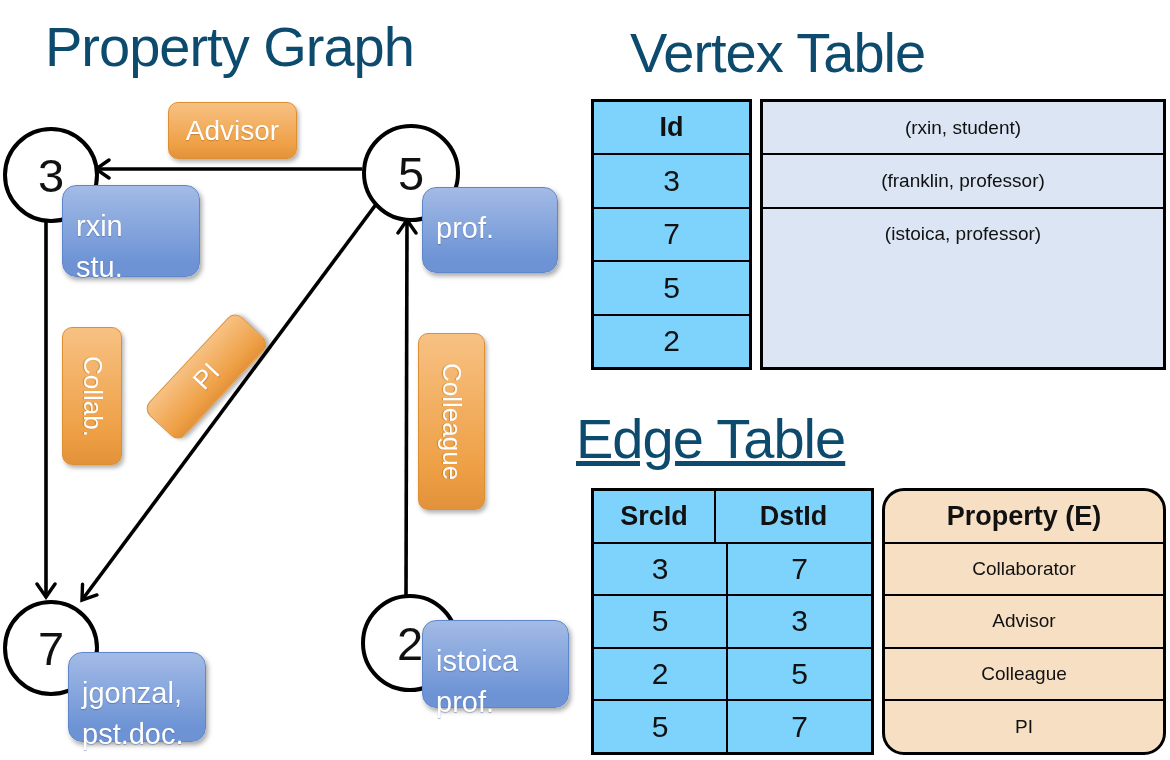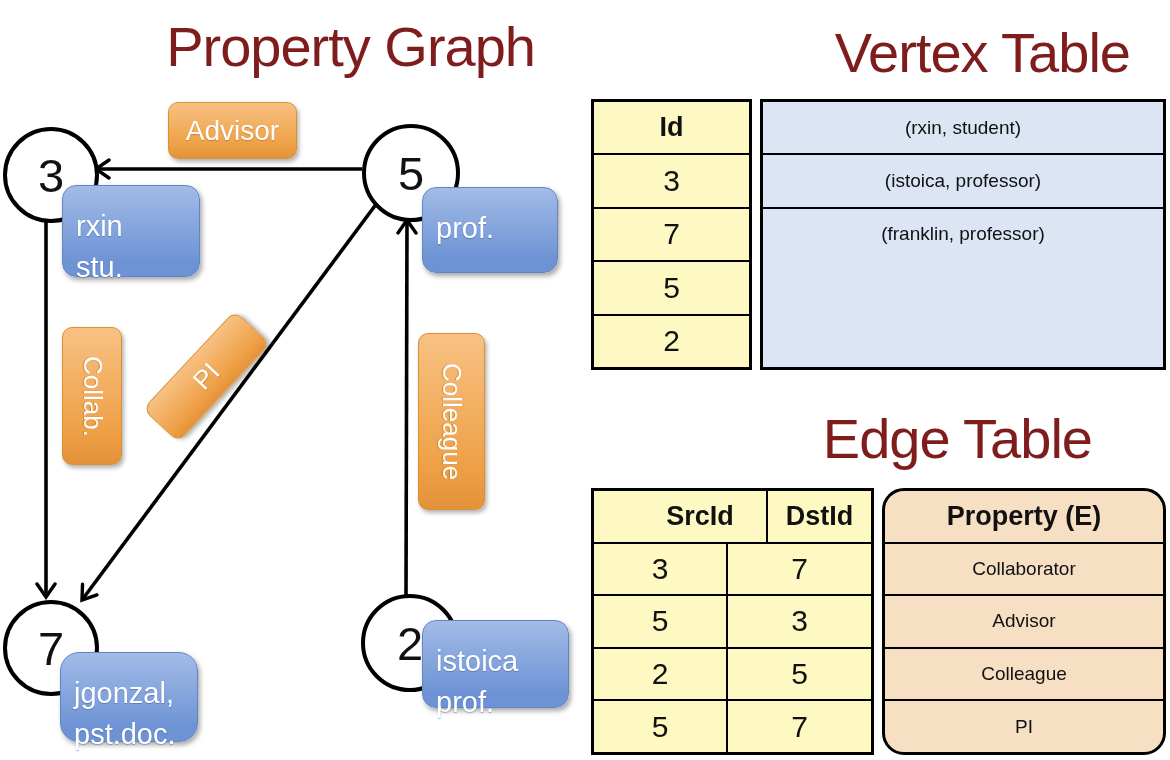--- a/index.html
+++ b/index.html
@@ -1,22 +1,22 @@
 <!DOCTYPE html>
 <html style="--edge-fill-top: #f7c183; --edge-fill-bottom: #ee9f44; --edge-border: #dd8f33; --vertex-fill-top: #a3bbe6; --vertex-fill-bottom: #6d93d5; --vertex-border: #5f86c8; --vtable-fill: #dbe5f4; --etable-fill: #f7dfc4; --line: #000000;"><head>
 <meta charset="utf-8">
 <style>
   html,body{margin:0;padding:0;background:#fff;}
   #stage{
     position:relative;width:1170px;height:760px;background:#fff;overflow:hidden;
     font-family:"Liberation Sans",sans-serif;color:#111;
   }
   .title{
-    position:absolute;text-align:right;font-size:56px;letter-spacing:-1px;
-    color:#7f1d1d;white-space:nowrap;
+    position:absolute;text-align:left;font-size:56px;letter-spacing:-1px;
+    color:#0c4a6e;white-space:nowrap;
   }
   
   #edges-svg{position:absolute;left:0;top:0;z-index:1;}
   .node{
     position:absolute;border:4px solid #000;border-radius:50%;background:#fff;
     display:flex;align-items:center;justify-content:center;z-index:2;
     font-size:47px;color:#111;
   }
   .pill{
     position:absolute;z-index:4;border-radius:10px;
@@ -30,21 +30,21 @@
   .card{
     position:absolute;z-index:5;border-radius:14px;
     background:linear-gradient(180deg,var(--vertex-fill-top) 0%,var(--vertex-fill-bottom) 85%);
     border:1px solid var(--vertex-border);
     box-shadow:2px 3px 5px rgba(0,0,0,.35);
     color:#fff;font-size:29px;line-height:1.43;padding:20px 6px 0 13px;
     text-shadow:0 1px 1px rgba(40,70,130,.4);box-sizing:border-box;
   }
   
   .tbl{position:absolute;display:flex;gap:8px;}
-  .tblbox{border:3px solid #000;background:#fef9c3;box-sizing:border-box;}
+  .tblbox{border:3px solid #000;background:#7dd3fc;box-sizing:border-box;}
   .trow{display:flex;border-top:2px solid #000;}
   .trow:first-child{border-top:none;}
   .tcell{
     display:flex;align-items:center;justify-content:center;
     font-size:19px;box-sizing:border-box;
   }
   .num{font-size:30px;}
   .hdr{font-weight:bold;font-size:27px;}
   .v-fill{background:var(--vtable-fill);}
   .e-fill{background:var(--etable-fill);border-radius:22px;}
@@ -97,21 +97,21 @@
     <span class="vtext">Colleague</span>
   </div>
 
   <div class="card" style="left:62px;top:185px;width:138px;height:92px;">
     <div>rxin</div>
     <div>stu.</div>
   </div>
   <div class="card" style="left:422px;top:187px;width:136px;height:86px;">
     <div>prof.</div>
   </div>
-  <div class="card" style="left:60px;top:652px;width:138px;height:90px;border-radius:19px;">
+  <div class="card" style="left:68px;top:652px;width:138px;height:90px;">
     <div>jgonzal,</div>
     <div>pst.doc.</div>
   </div>
   <div class="card" style="left:422px;top:620px;width:147px;height:88px;">
     <div>istoica</div>
     <div>prof.</div>
   </div>
 
   <div class="title" style="left:630px;top:20px;width:500px;">Vertex Table</div>
 
@@ -131,34 +131,34 @@
         </div>
       <div class="trow">
           <div class="tcell vcell num">2</div>
         </div>
     </div>
     <div class="tblbox v-fill" style="width:406px;">
       <div class="trow">
           <div class="tcell vcell">(rxin, student)</div>
         </div>
       <div class="trow">
-          <div class="tcell vcell">(istoica, professor)</div>
+          <div class="tcell vcell">(franklin, professor)</div>
         </div>
       <div class="trow">
-          <div class="tcell vcell">(franklin, professor)</div>
+          <div class="tcell vcell">(istoica, professor)</div>
         </div>
     </div>
   </div>
 
-  <div class="title" style="left:592px;top:406px;width:500px;">Edge Table</div>
+  <div class="title" style="left:576px;top:406px;width:500px;text-decoration:underline;">Edge Table</div>
 
   <div class="tbl" style="left:591px;top:488px;">
     <div class="tblbox" style="width:283px;">
       <div class="trow">
-        <div class="tcell ecell hdr split" style="width:134px;flex:none;margin-left:40px;">SrcId</div>
+        <div class="tcell ecell hdr split" style="width:122px;flex:none;">SrcId</div>
         <div class="tcell ecell hdr">DstId</div>
       </div>
       <div class="trow">
         <div class="tcell ecell num split" style="width:134px;flex:none;">3</div>
         <div class="tcell ecell num">7</div>
       </div>
       <div class="trow">
         <div class="tcell ecell num split" style="width:134px;flex:none;">5</div>
         <div class="tcell ecell num">3</div>
       </div>

